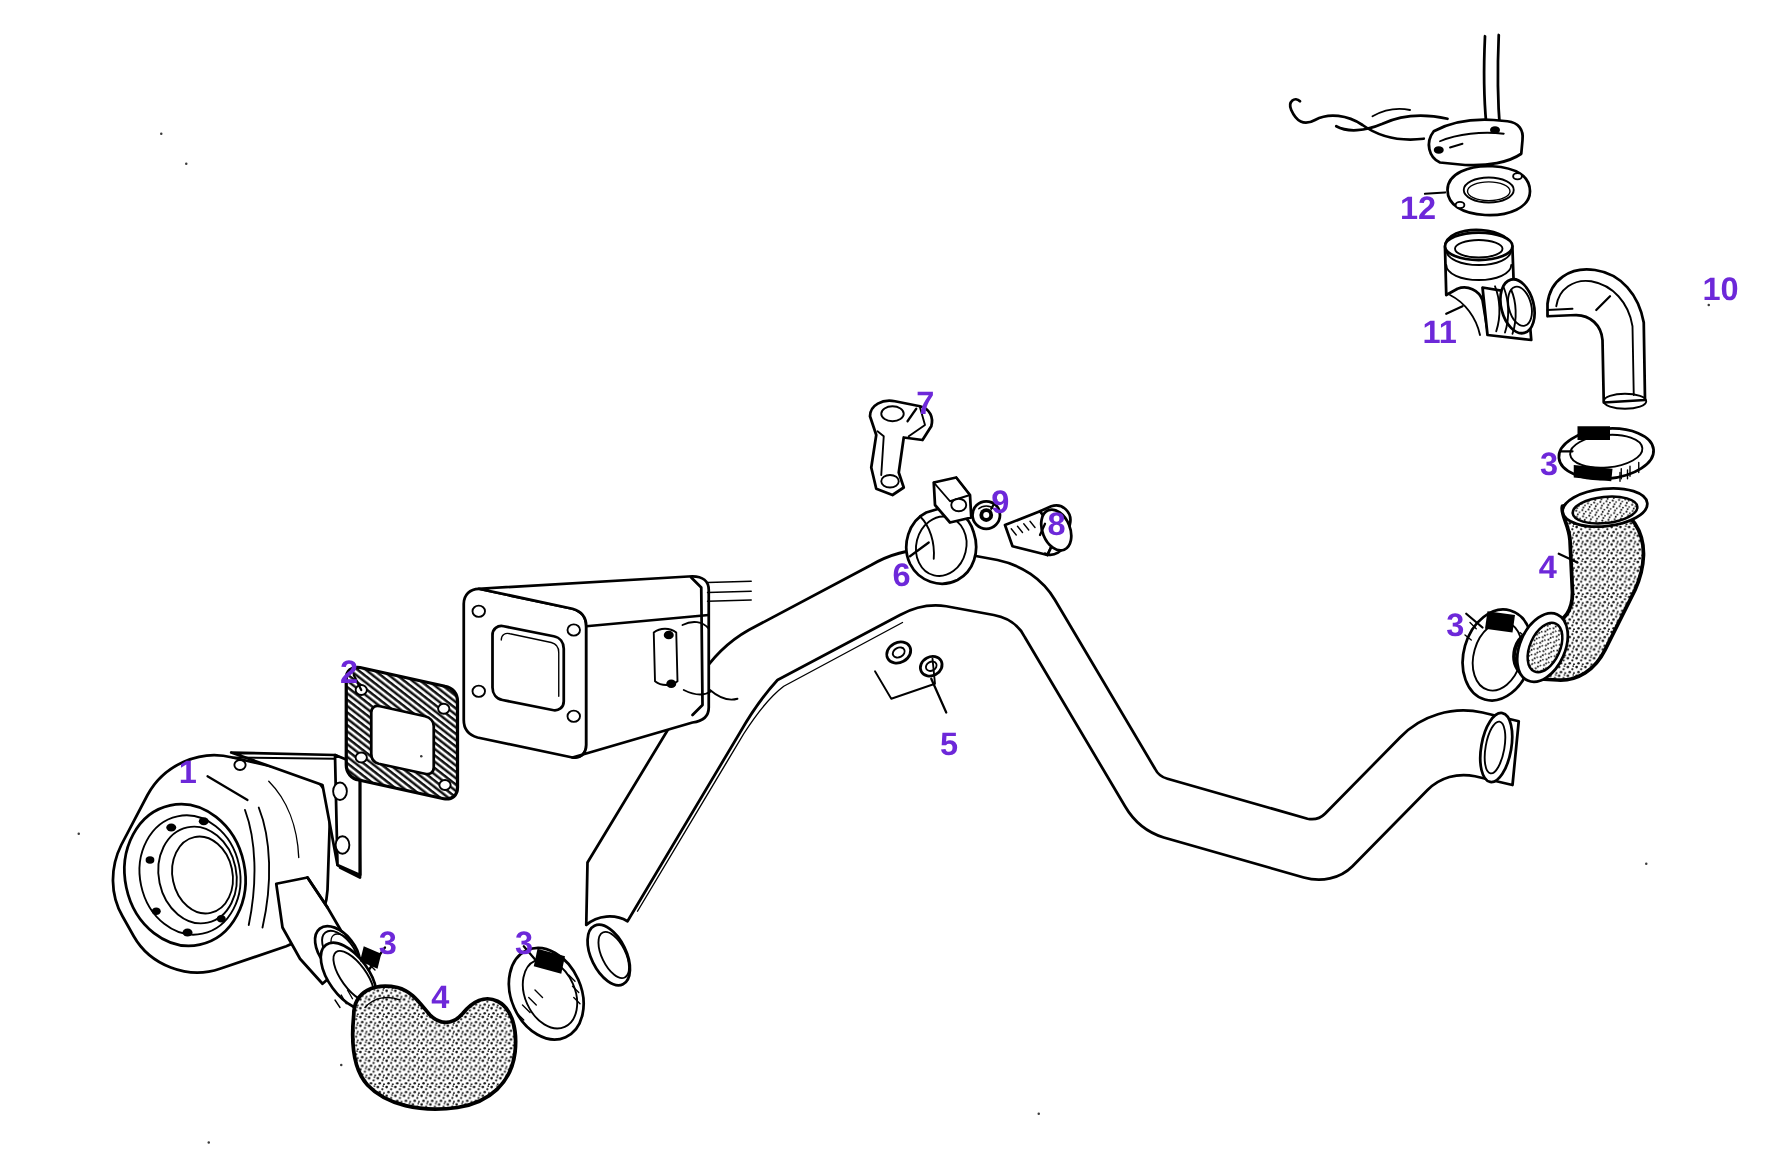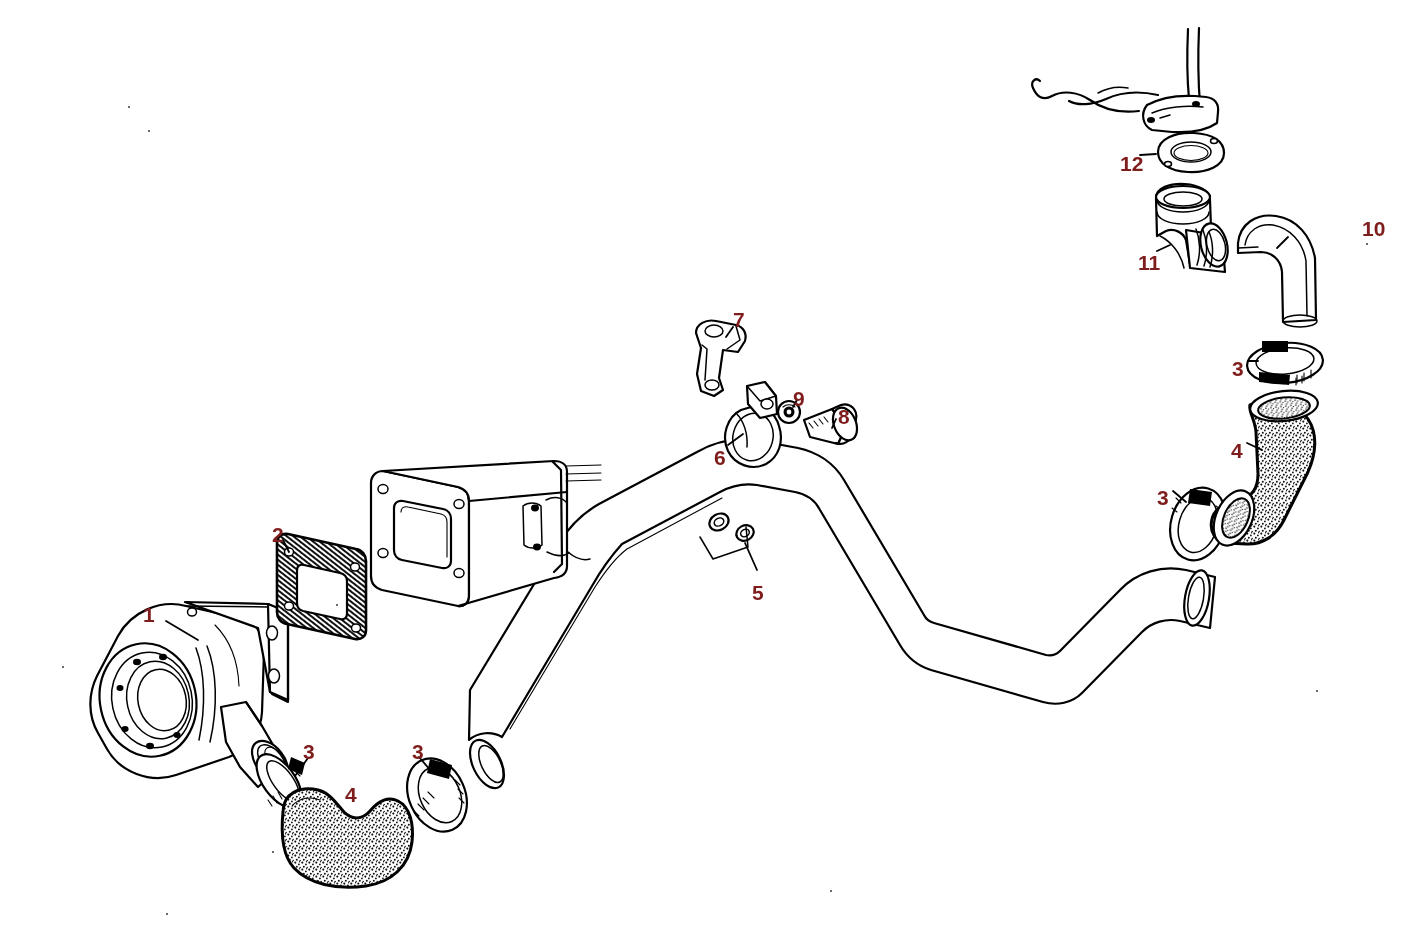--- a/index.html
+++ b/index.html
@@ -71,22 +71,22 @@
   .leader {
     fill: none;
     stroke: #000000;
     stroke-width: 1.8;
     stroke-linecap: round;
   }
   .callout-label {
     position: absolute;
     font-family: "Liberation Sans", sans-serif;
     font-weight: bold;
-    font-size: 21px;
-    color: #7f1d1d;
+    font-size: 26px;
+    color: #6d28d9;
     line-height: 1;
     white-space: nowrap;
     user-select: none;
   }
   .speck {
     position: absolute;
     width: 2px;
     height: 2px;
     background: #3a3a3a;
     border-radius: 50%;

